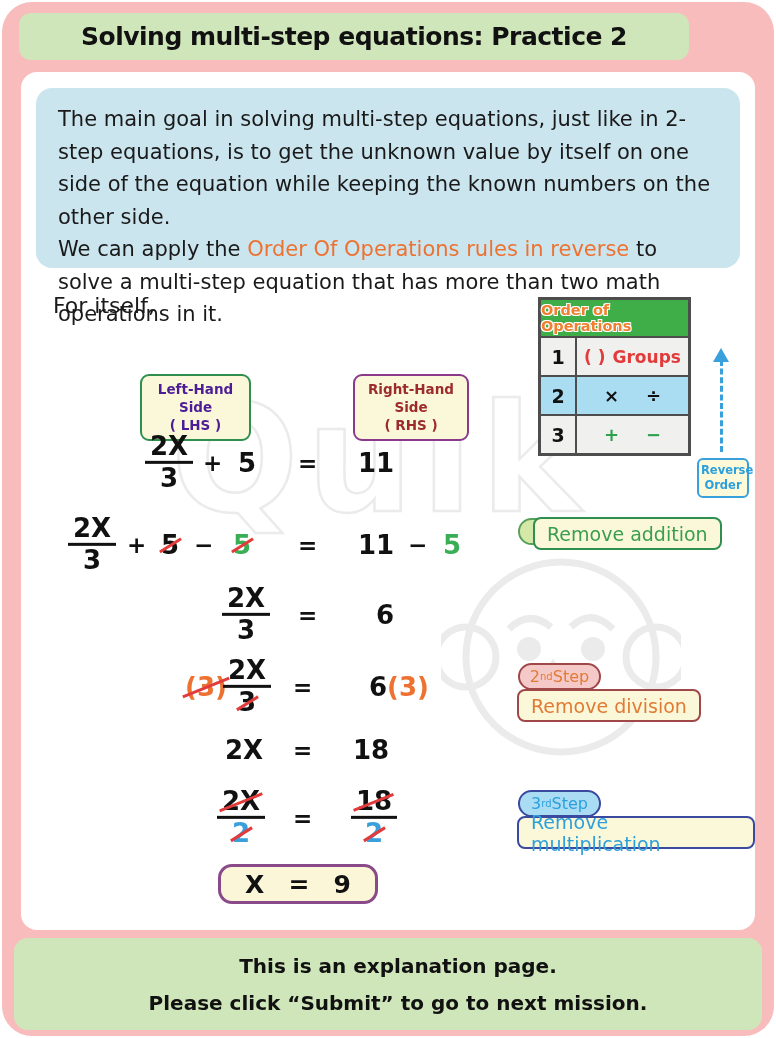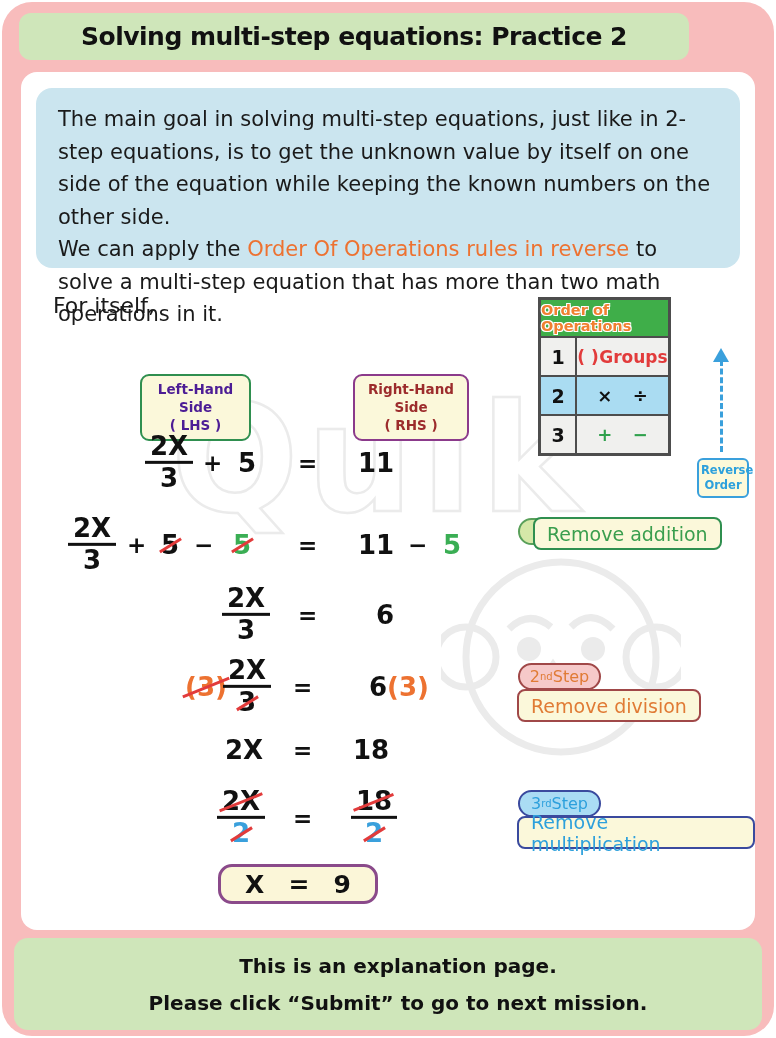--- a/index.html
+++ b/index.html
@@ -23,21 +23,21 @@
 
   .intro { position:absolute; left:15px; top:16px; width:704px; height:180px;
     background:#cbe5ef; border-radius:16px; padding:15px 22px; font-size:21px;
     line-height:1.55; color:#1a1a1a; font-weight:500; }
   .intro p { margin:0; }
   .intro .hl { color:#ed7231; }
 
   .for-example { position:absolute; left:32px; top:221px; font-size:22px; color:#1a1a1a; }
 
   
-  .oot { position:absolute; left:517px; top:225px; width:133px; border:3px solid #4d4d4d;
+  .oot { position:absolute; left:517px; top:225px; width:153px; border:3px solid #4d4d4d;
     background:#f0f0ee; }
   .oot-head { height:36px; background:#3fae49; display:flex; align-items:center; justify-content:center;
     font-size:14.5px; font-weight:bold; color:#f08030;
     text-shadow:-1px -1px 0 #fff, 1px -1px 0 #fff, -1px 1px 0 #fff, 1px 1px 0 #fff; }
   .oot-row { display:flex; height:39px; border-top:2px solid #4d4d4d; }
   .oot-num { width:36px; border-right:2px solid #4d4d4d; display:flex; align-items:center; justify-content:center;
     font-size:19px; font-weight:bold; color:#111; }
   .oot-cells { flex:1; display:flex; align-items:center; justify-content:space-evenly;
     font-size:18px; font-weight:bold; }
   .oot-row.r1 .oot-cells { color:#e23b3b; font-size:17px; }

